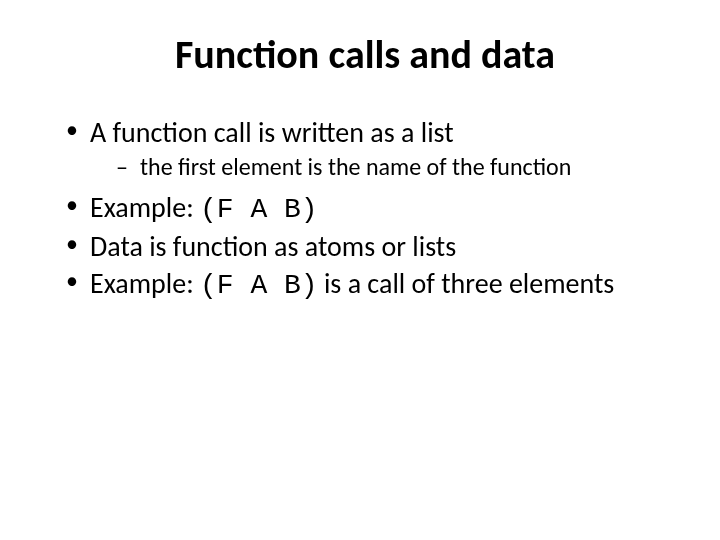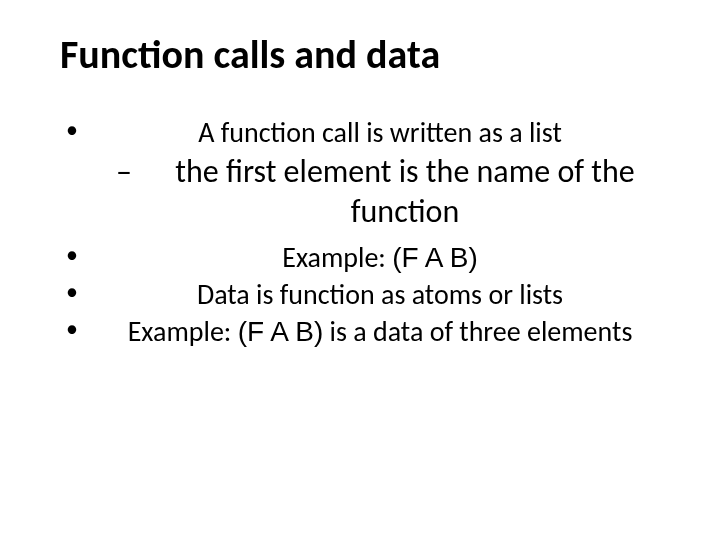--- a/index.html
+++ b/index.html
@@ -11,66 +11,65 @@
     font-family: Calibri, "Segoe UI", Arial, sans-serif;
     color: #000;
   }
   .slide {
     box-sizing: border-box;
     width: 720px;
     height: 540px;
     padding: 20px 50px 30px 60px;
   }
   .title {
-    text-align: left;
+    text-align: center;
     font-weight: 700;
     font-size: 40px;
     margin: 10px 0 36px 0;
     letter-spacing: 0px;
   }
   ul.lvl1 {
     list-style: none;
     padding-left: 0;
     margin: 0;
   }
   ul.lvl1 > li {
     position: relative;
     padding-left: 30px;
     font-size: 28px;
     line-height: 1.25;
     margin-bottom: 2px;
-    text-align: center;
   }
   ul.lvl1 > li::before {
     content: "•";
     position: absolute;
     left: 6px;
     top: 0;
     font-size: 24px;
   }
   ul.lvl2 {
     list-style: none;
     padding-left: 26px;
     margin: 2px 0 8px 0;
   }
   ul.lvl2 > li {
     position: relative;
     padding-left: 24px;
-    font-size: 32px;
+    font-size: 24px;
     line-height: 1.25;
     margin-bottom: 0px;
   }
   ul.lvl2 > li::before {
     content: "–";
     position: absolute;
     left: 0;
     top: 0;
   }
   .code {
-    font-family: Liberation Sans, sans-serif;
+    font-family: Liberation Mono, monospace;
   }
 </style>
 </head>
 <body>
 
 <div class="slide">
   <div class="title">Function calls and data</div>
 
   <ul class="lvl1">
 
@@ -81,17 +80,17 @@
       </ul>
     </li>
 
     <li>
       <span>Example: </span><span class="code">(F A B)</span>
     </li>
 
     <li>Data is function as atoms or lists</li>
 
     <li>
-      <span>Example: </span><span class="code">(F A B)</span><span> is a data of three elements</span>
+      <span>Example: </span><span class="code">(F A B)</span><span> is a call of three elements</span>
     </li>
 
   </ul>
 </div>
 
 </body></html>

